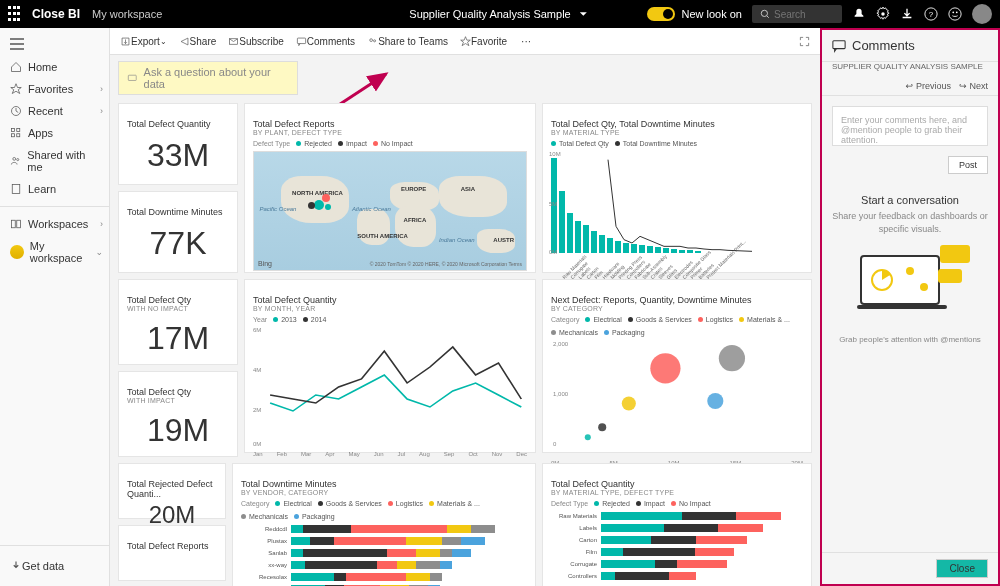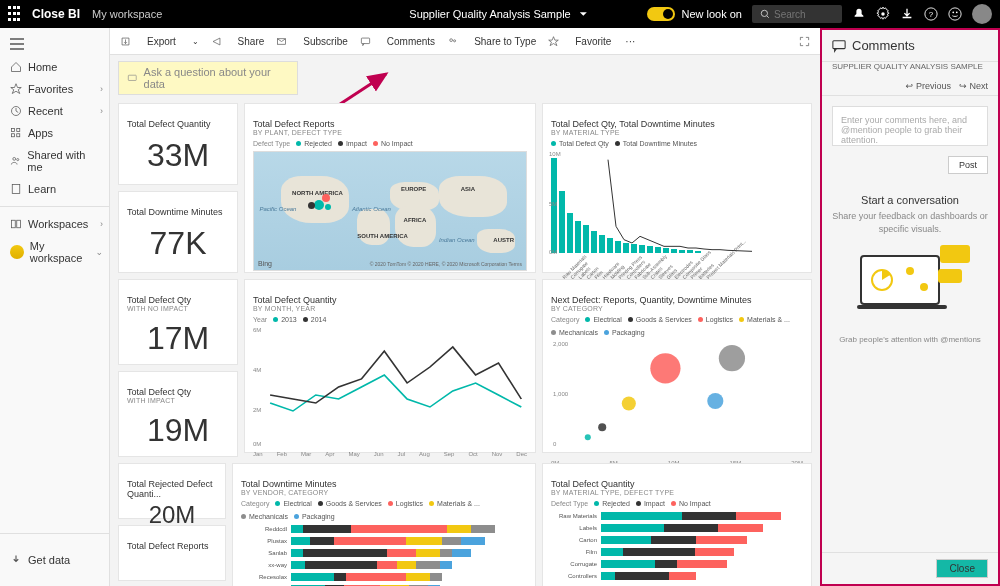--- a/index.html
+++ b/index.html
@@ -24,26 +24,26 @@
 .main { display:flex; height:558px; }
 
 
 .nav { width:110px; background:#f9f9f9; border-right:1px solid #e0e0e0; padding-top:6px; display:flex; flex-direction:column; }
 .nav .ham { padding:4px 10px; }
 .nav .item { display:flex; align-items:center; gap:6px; padding:5px 10px; font-size:11px; color:#333; cursor:pointer; position:relative; }
 .nav .item svg { width:12px; height:12px; fill:#555; }
 .nav .item .chev { position:absolute; right:6px; font-size:9px; color:#888; }
 .nav .sep { border-top:1px solid #e0e0e0; margin:6px 0; }
 .nav .ws-circle { width:14px; height:14px; border-radius:50%; background:linear-gradient(#f2c811,#e0b000); }
-.nav .getdata { margin-top:auto; padding:20px 10px; display:flex; align-items:center; gap:6px; border-top:1px solid #e0e0e0; }
+.nav .getdata { margin-top:auto; padding:14px 10px; display:flex; align-items:center; border-top:1px solid #e0e0e0; }
 
 
 .content { flex:1; display:flex; flex-direction:column; position:relative; }
 .toolbar { height:28px; background:#fff; border-bottom:1px solid #e0e0e0; display:flex; align-items:center; gap:12px; padding:0 10px; font-size:10px; color:#333; }
-.toolbar .tbtn { display:flex; align-items:center; gap:16px; cursor:pointer; }
+.toolbar .tbtn { display:flex; align-items:center; gap:0; cursor:pointer; }
 .toolbar svg { width:11px; height:11px; fill:#555; }
 .toolbar .dots { margin-left:2px; }
 .toolbar .expand { margin-left:auto; }
 
 .qa { margin:6px 8px 8px 8px; background:#fef9c3; border:1px solid #ddd; padding:4px 8px; font-size:11px; color:#888; display:flex; align-items:center; gap:6px; width:180px; }
 
 .dash { padding:0 8px; overflow:hidden; }
 .row { display:flex; gap:6px; margin-bottom:6px; }
 .tile { background:#fff; border:1px solid #e5e5e5; padding:6px 8px; position:relative; }
 .tile .ttitle { font-size:9px; color:#333; font-weight:400;margin-top:9px; }
@@ -279,21 +279,21 @@
             <rect x="2" y="3" width="12" height="8" rx="1" fill="none" stroke="#555"></rect>
             <path d="M6 11l-2 3v-3" stroke="#555" fill="none"></path>
           </svg>
           <span>Comments</span>
         </div>
       <div class="tbtn">
           <svg viewBox="0 0 16 16">
             <circle cx="6" cy="6" r="2" fill="none" stroke="#555"></circle>
             <circle cx="11" cy="7" r="1.5" fill="none" stroke="#555"></circle>
           </svg>
-          <span>Share to Type</span>
+          <span>Share to Teams</span>
         </div>
       <div class="tbtn">
           <svg viewBox="0 0 16 16">
             <path d="M8 1l2 5h5l-4 3 2 5-5-3-5 3 2-5-4-3h5z" fill="none" stroke="#555"></path>
           </svg>
           <span>Favorite</span>
         </div>
       <div class="tbtn dots">···</div>
       <div class="tbtn expand">
           <svg viewBox="0 0 16 16">

